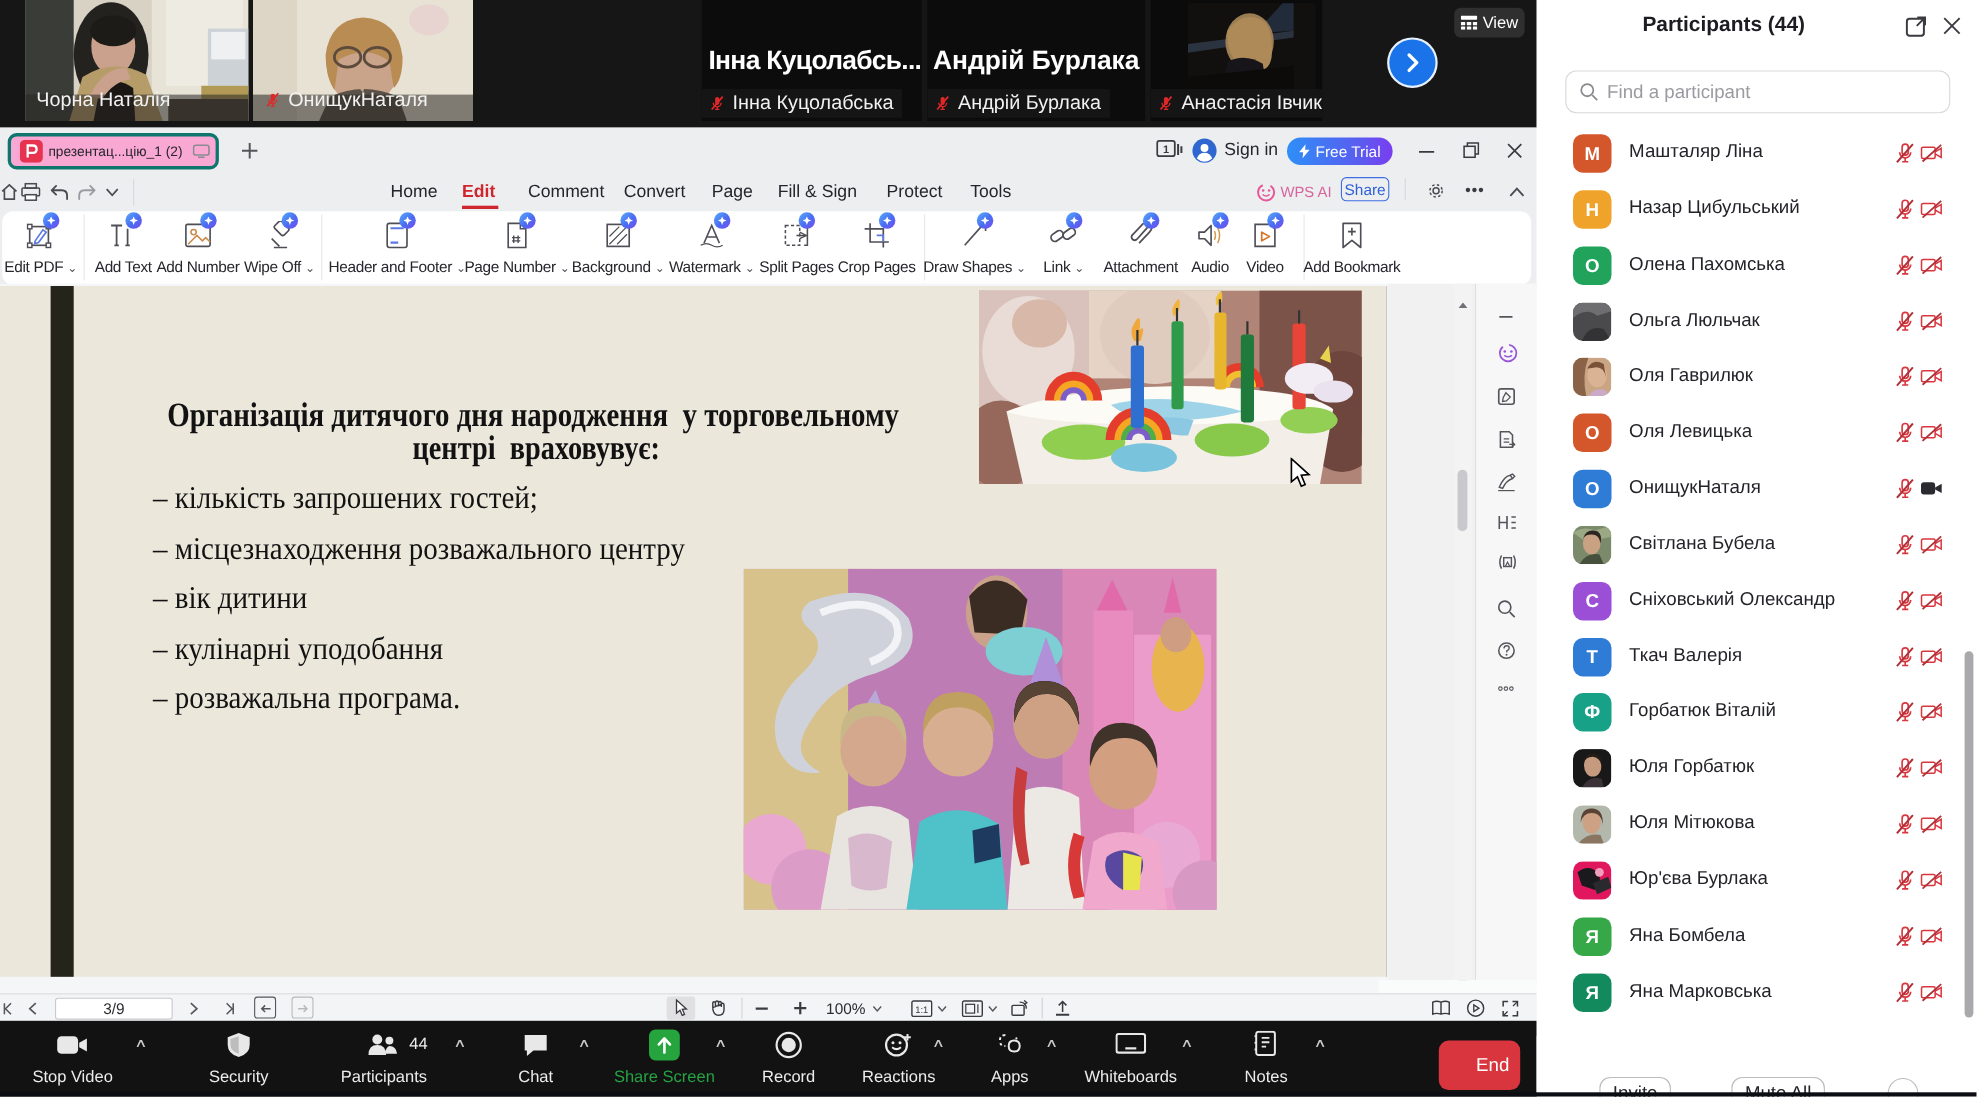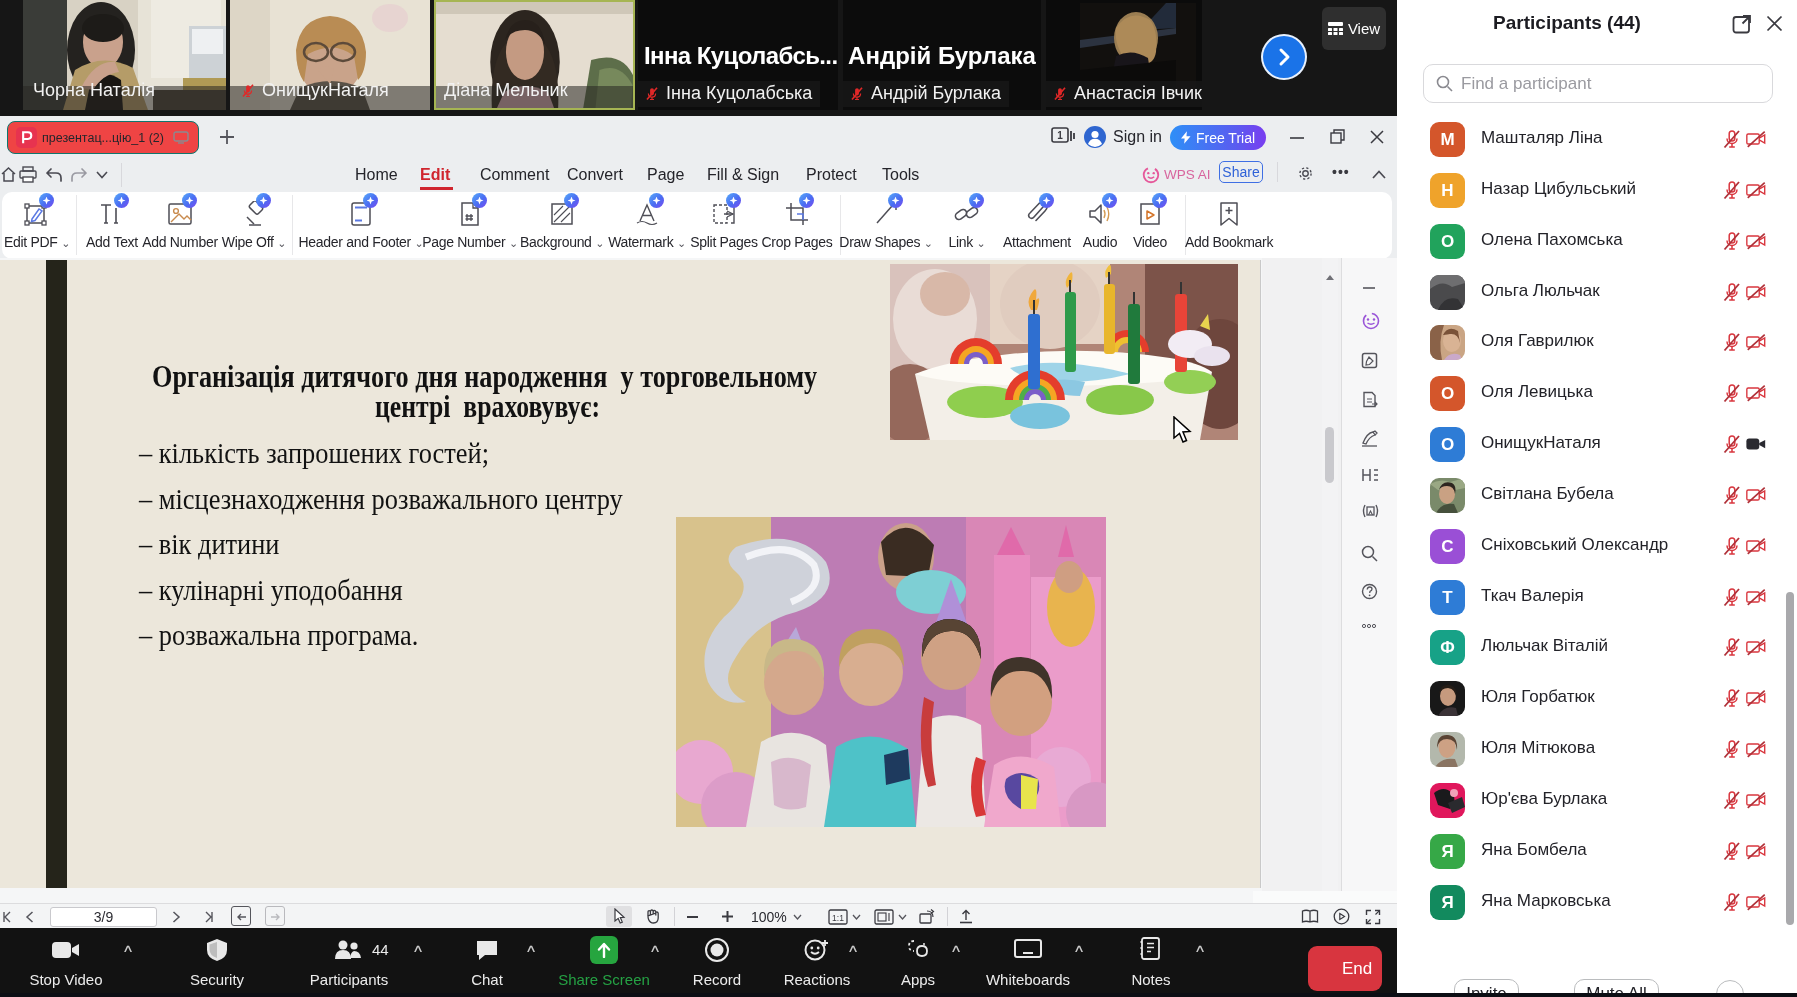--- a/index.html
+++ b/index.html
@@ -5,27 +5,27 @@
 * { margin:0; padding:0; box-sizing:border-box; }
 html,body { width:1797px; height:997px; overflow:hidden; background:#fff; font-family:"Liberation Sans", sans-serif; }
 #root { position:relative; width:1797px; height:997px; }
 
 
 #strip { position:absolute; left:0; top:0; width:1397px; height:116px; background:#161616; }
 .tile { position:absolute; top:0; height:110px; overflow:hidden; }
 .vlabel { position:absolute; left:0; bottom:3px; background:rgba(24,24,24,.78); color:#f2f2f2; font-size:18px; padding:2px 8px 3px 6px; white-space:nowrap; display:flex; align-items:center; gap:6px; }
 .micoff { width:16px; height:16px; display:inline-block; }
 .bigname { color:#fff; font-weight:bold; font-size:24px; text-align:center; position:absolute; width:100%; top:42px; white-space:nowrap; overflow:hidden; }
-#viewbtn { position:absolute; left:1322px; top:7px; width:64px; height:43px; background:#2f2f2f; border-radius:6px; color:#fff; font-size:15px; display:flex; align-items:center; justify-content:center; gap:5px; }
+#viewbtn { position:absolute; left:1322px; top:7px; width:64px; height:27px; background:#2f2f2f; border-radius:6px; color:#fff; font-size:15px; display:flex; align-items:center; justify-content:center; gap:5px; }
 #nextbtn { position:absolute; left:1261px; top:34px; width:46px; height:46px; border-radius:50%; background:#1a73e8; border:2px solid rgba(255,255,255,.9); display:flex; align-items:center; justify-content:center; }
 
 
 #wps { position:absolute; left:0; top:116px; width:1397px; height:812px; background:#eceef0; }
 #tabbar { position:absolute; left:0; top:0; width:1397px; height:42px; }
-#tab { position:absolute; left:7px; top:5px; width:192px; height:33px; background:#ef4444; border-radius:8px; border:1px solid #0f766e; display:flex; align-items:center; padding-left:8px; gap:5px; font-size:12.5px; color:#26262c; white-space:nowrap; }
+#tab { position:absolute; left:7px; top:5px; width:192px; height:33px; background:#f9a8d4; border-radius:8px; border:3px solid #0f766e; display:flex; align-items:center; padding-left:8px; gap:5px; font-size:12.5px; color:#26262c; white-space:nowrap; }
 #tab svg { flex-shrink:0; }
 #menurow { position:absolute; left:0; top:42px; width:1397px; height:34px; }
 .menu { position:absolute; top:0; height:34px; display:flex; align-items:center; font-size:16px; color:#24242a; }
 #ribbon { position:absolute; left:2px; top:76px; width:1390px; height:67px; background:#fff; border-radius:10px; }
 .rgrp { position:absolute; top:0; height:67px; }
 .ric { position:absolute; top:9px; left:0; width:26px; height:26px; }
 .rlabel { position:absolute; top:42px; font-size:14px; letter-spacing:-0.3px; color:#26262c; white-space:nowrap; text-align:center; transform:translateX(-50%); }
 .car { font-size:11px; color:#55555c; }
 .bdg { position:absolute; left:15px; top:1px; width:15px; height:15px; background:linear-gradient(135deg,#55a0f8 10%,#4a6cf2 55%,#7a4bf0); border-radius:50%; }
 .bdg::after { content:""; position:absolute; left:3.5px; top:3.5px; width:8px; height:8px; background:#fff; clip-path:polygon(50% 0,64% 36%,100% 50%,64% 64%,50% 100%,36% 64%,0 50%,36% 36%); }
@@ -99,36 +99,20 @@
       <ellipse cx="113" cy="52" rx="12" ry="9" fill="none" stroke="#5c4a3a" stroke-width="2.5"></ellipse>
       <rect x="0" y="86" width="200" height="24" fill="rgba(40,38,34,.55)"></rect>
     </svg>
     <div class="vlabel" style="background:none; bottom:6px; left:4px;"><svg class="micoff" viewBox="0 0 16 16">
             <path d="M8 2.2c-1.1 0-1.9.8-1.9 1.9v3.4c0 1.1.8 1.9 1.9 1.9s1.9-.8 1.9-1.9V4.1C9.9 3 9.1 2.2 8 2.2z" fill="#e02828"></path>
             <path d="M4.4 7.5c0 2 1.6 3.6 3.6 3.6s3.6-1.6 3.6-3.6" fill="none" stroke="#e02828" stroke-width="1.2"></path>
             <path d="M8 11.1v2.2M6 13.5h4" stroke="#e02828" stroke-width="1.2"></path>
             <path d="M3 13.5L13 1.8" stroke="#e02828" stroke-width="1.6"></path>
           </svg>ОнищукНаталя</div>
   </div>
-  <div class="tile" id="t3" style="left:434px; width:201px;">
-    <svg width="201" height="110" viewBox="0 0 243 110" preserveAspectRatio="none">
-      <rect width="243" height="110" fill="#e5ddd0"></rect>
-      <rect x="0" y="0" width="243" height="14" fill="#cfc7b8"></rect>
-      <path d="M190 60 Q230 50 243 80 L243 110 L180 110 Z" fill="#5d6e4a"></path>
-      <path d="M200 70 Q225 62 240 85 L238 110 L195 110 Z" fill="#77895c"></path>
-      <ellipse cx="110" cy="62" rx="42" ry="52" fill="#2c251f"></ellipse>
-      <path d="M70 110 Q66 40 110 32 Q154 40 150 110 Z" fill="#332a22"></path>
-      <ellipse cx="110" cy="52" rx="23" ry="28" fill="#c49a82"></ellipse>
-      <path d="M86 40 Q92 20 110 20 Q130 20 134 44 Q126 30 110 30 Q94 30 86 40 Z" fill="#27201b"></path>
-      <path d="M75 110 L85 92 Q110 80 138 92 L146 110 Z" fill="#d8aab2"></path>
-      <rect x="0" y="86" width="243" height="24" fill="rgba(40,38,34,.55)"></rect>
-    </svg>
-    <div class="vlabel" style="background:none; bottom:6px; left:4px;">Діана Мельник</div>
-    <div style="position:absolute; inset:0; border:2px solid #a6b553;"></div>
-  </div>
   <div class="tile" id="t4" style="left:638px; width:200px; background:#0c0c0c;">
      <div class="bigname" style="text-align:left; padding-left:6px; letter-spacing:-0.6px;">Інна  Куцолабсь...</div>
      <div class="vlabel" style="bottom:3px; left:0;"><svg class="micoff" viewBox="0 0 16 16">
             <path d="M8 2.2c-1.1 0-1.9.8-1.9 1.9v3.4c0 1.1.8 1.9 1.9 1.9s1.9-.8 1.9-1.9V4.1C9.9 3 9.1 2.2 8 2.2z" fill="#e02828"></path>
             <path d="M4.4 7.5c0 2 1.6 3.6 3.6 3.6s3.6-1.6 3.6-3.6" fill="none" stroke="#e02828" stroke-width="1.2"></path>
             <path d="M8 11.1v2.2M6 13.5h4" stroke="#e02828" stroke-width="1.2"></path>
             <path d="M3 13.5L13 1.8" stroke="#e02828" stroke-width="1.6"></path>
           </svg>Інна Куцолабська</div>
   </div>
   <div class="tile" id="t5" style="left:843px; width:198px; background:#0c0c0c;">
@@ -935,21 +919,21 @@
             <path d="M3.5 19.5 L18 3" stroke="#b03038" stroke-width="1.8"></path>
           </svg>
           <svg class="pic" style="left:322px;" viewBox="0 0 24 22">
             <rect x="2" y="5.5" width="13.5" height="11" rx="1.5" fill="none" stroke="#d9363e" stroke-width="1.5"></rect>
             <path d="M15.5 10 L21.5 6.5 V15.5 L15.5 12" fill="none" stroke="#d9363e" stroke-width="1.5"></path>
             <path d="M3 19.5 L21.5 3" stroke="#b03038" stroke-width="1.8"></path>
           </svg>
         </div>
   <div class="prow" style="top:622px;">
           <div class="pav" style="background:#17a287;">Ф</div>
-          <div class="pname">Люльчак Віталій</div>
+          <div class="pname">Горбатюк Віталій</div>
           <svg class="pic" style="left:298px;" viewBox="0 0 22 22">
             <rect x="8.2" y="3" width="5.6" height="10" rx="2.8" fill="none" stroke="#d9363e" stroke-width="1.5"></rect>
             <path d="M6 10.5 c0 2.8 2.2 5 5 5 s5-2.2 5-5" fill="none" stroke="#d9363e" stroke-width="1.5"></path>
             <path d="M11 15.5 v3 M8.2 19 h5.6" stroke="#d9363e" stroke-width="1.5"></path>
             <path d="M3.5 19.5 L18 3" stroke="#b03038" stroke-width="1.8"></path>
           </svg>
           <svg class="pic" style="left:322px;" viewBox="0 0 24 22">
             <rect x="2" y="5.5" width="13.5" height="11" rx="1.5" fill="none" stroke="#d9363e" stroke-width="1.5"></rect>
             <path d="M15.5 10 L21.5 6.5 V15.5 L15.5 12" fill="none" stroke="#d9363e" stroke-width="1.5"></path>
             <path d="M3 19.5 L21.5 3" stroke="#b03038" stroke-width="1.8"></path>

